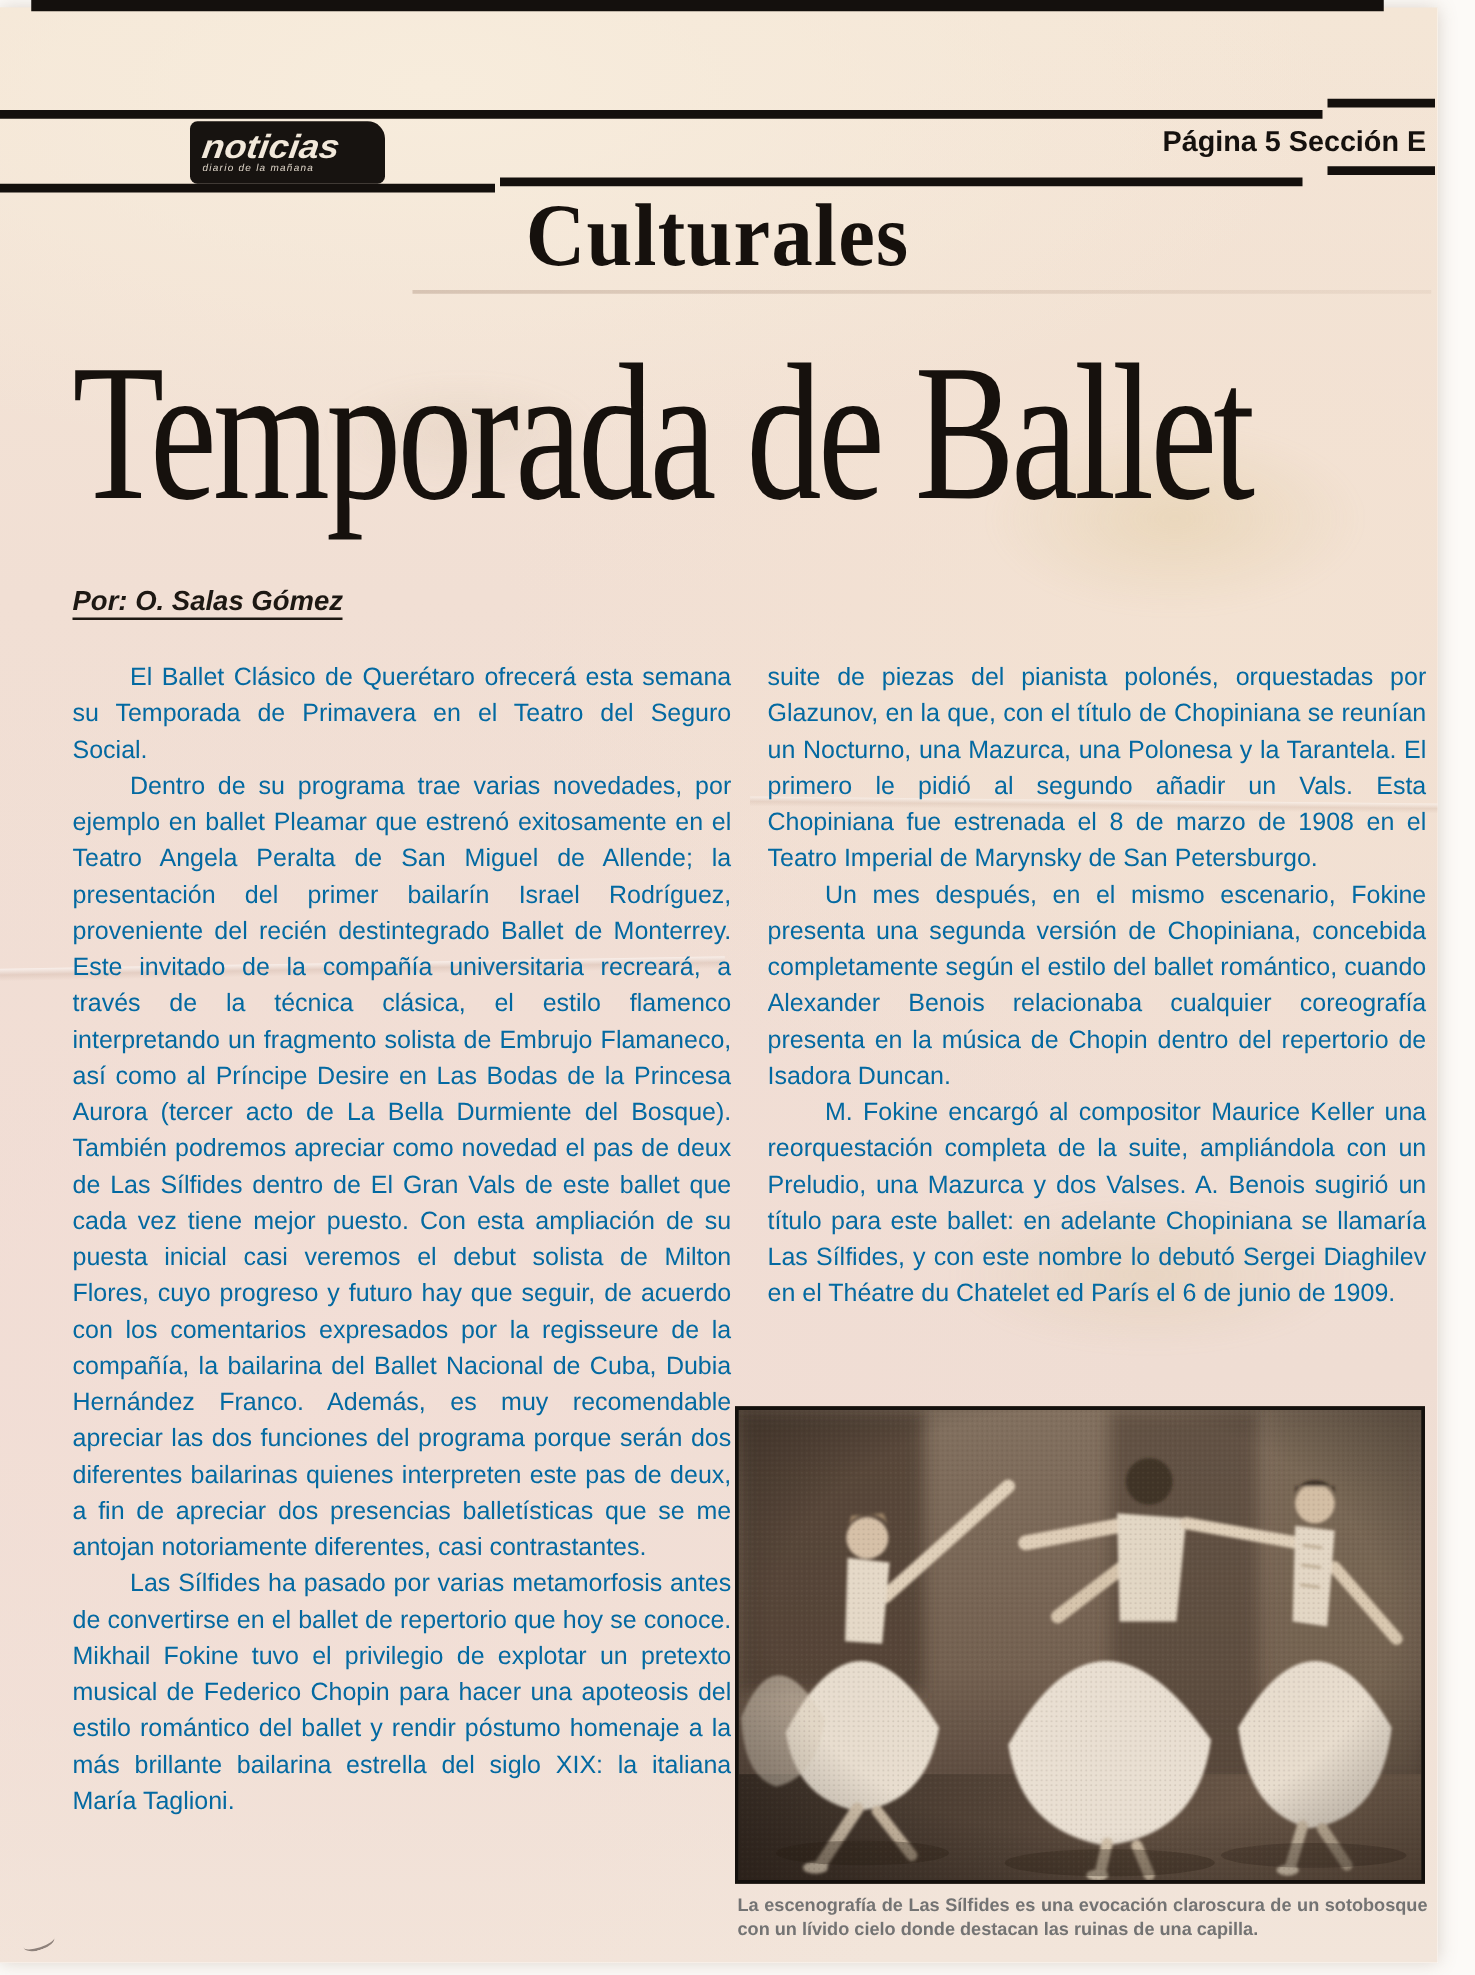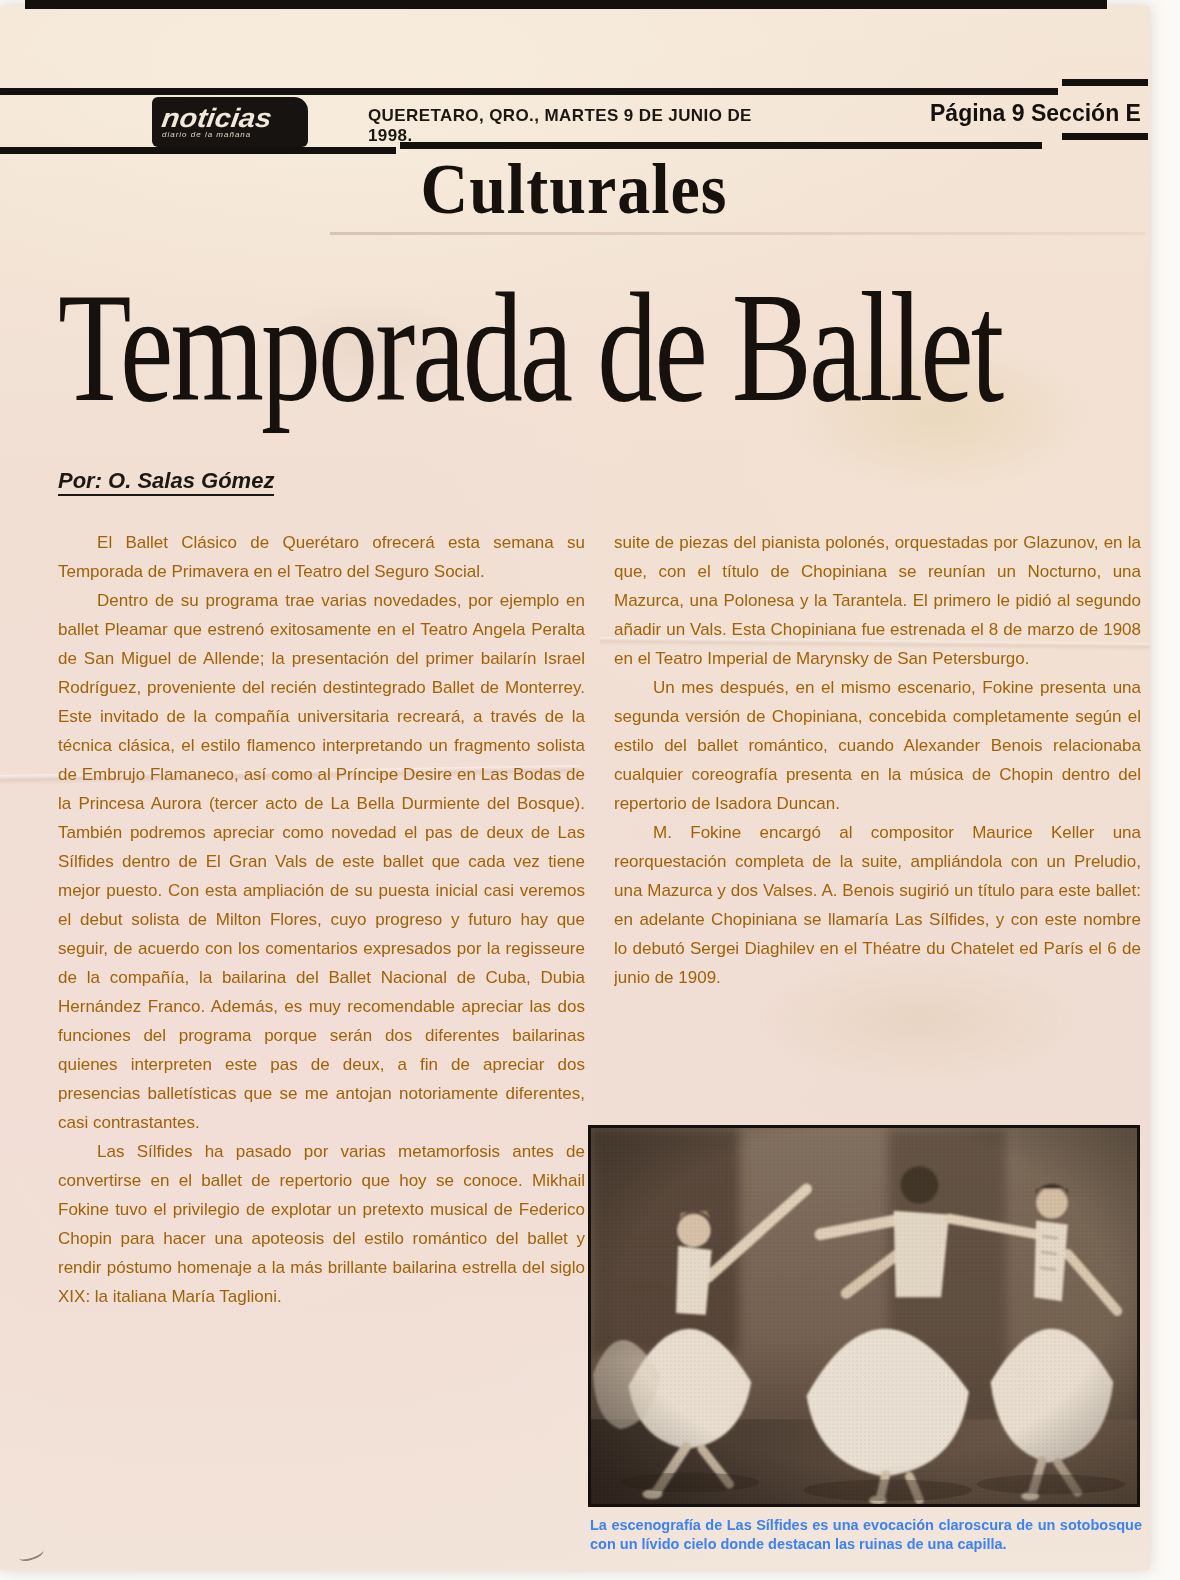--- a/index.html
+++ b/index.html
@@ -59,32 +59,32 @@
   .headline{position:absolute;left:58px;top:258px;width:1085px;
     font-family:"Liberation Serif",serif;font-size:122px;font-weight:normal;color:#16110d;
     letter-spacing:-3px;white-space:nowrap;transform:scale(.985,1.28);transform-origin:top left;}
 
   
   .byline{position:absolute;left:58px;top:468px;width:525px;text-align:left;}
   .byline span{font-weight:bold;font-style:italic;font-size:22px;color:#1d1813;
     border-bottom:2.5px solid #1d1813;padding-bottom:1px;}
 
   .col{position:absolute;top:528px;width:527px;text-align:justify;overflow:hidden;
-    font-size:17px;line-height:29px;color:#a16207;hyphens:auto;-webkit-hyphens:auto;}
+    font-size:20px;line-height:29px;color:#0369a1;hyphens:auto;-webkit-hyphens:auto;}
   .col p{margin:0;}
   .col p.indent{text-indent:2.3em;}
   .col-left{left:58px;height:1030px;}
   .col-right{left:614px;height:586px;}
 
   
   figure.photo{position:absolute;left:588px;top:1125px;width:552px;height:382px;margin:0;
     border:3px solid #14100d;box-sizing:border-box;background:#5d5044;overflow:hidden;}
   figure.photo svg{display:block;width:100%;height:100%;}
   .caption{position:absolute;left:590px;top:1516px;width:552px;
-    font-weight:bold;font-size:14.5px;line-height:19px;color:#3b82f6;text-align:justify;}
+    font-weight:bold;font-size:14.5px;line-height:19px;color:#737373;text-align:justify;}
 
   .penmark{position:absolute;left:18px;top:1548px;width:26px;height:10px;
     border-bottom:2px solid rgba(60,50,45,.55);transform:rotate(-18deg);border-radius:50%;}
 </style>
 </head>
 <body>
 
 <div class="scan">
   <div class="paper"></div>
 
@@ -98,22 +98,21 @@
   <div class="rule mast-top-l"></div>
   <div class="rule mast-top-r"></div>
   <div class="rule mast-bot-l"></div>
   <div class="rule mast-bot-m"></div>
   <div class="rule mast-bot-r"></div>
 
   <div class="logo">
     <div class="word">noticias</div>
     <div class="tag">diario de la mañana</div>
   </div>
-  <div class="dateline">QUERETARO, QRO., MARTES 9 DE JUNIO DE 1998.</div>
-  <div class="pagelabel">Página 9 Sección E</div>
+  <div class="pagelabel">Página 5 Sección E</div>
   <div class="sectiontitle">Culturales</div>
   <div class="strip-edge"></div>
 
   <h1 class="headline" style="margin:0;">Temporada de Ballet</h1>
 
   <div class="byline">
     <span>Por: O. Salas Gómez</span>
   </div>
 
   <div class="col col-left">

